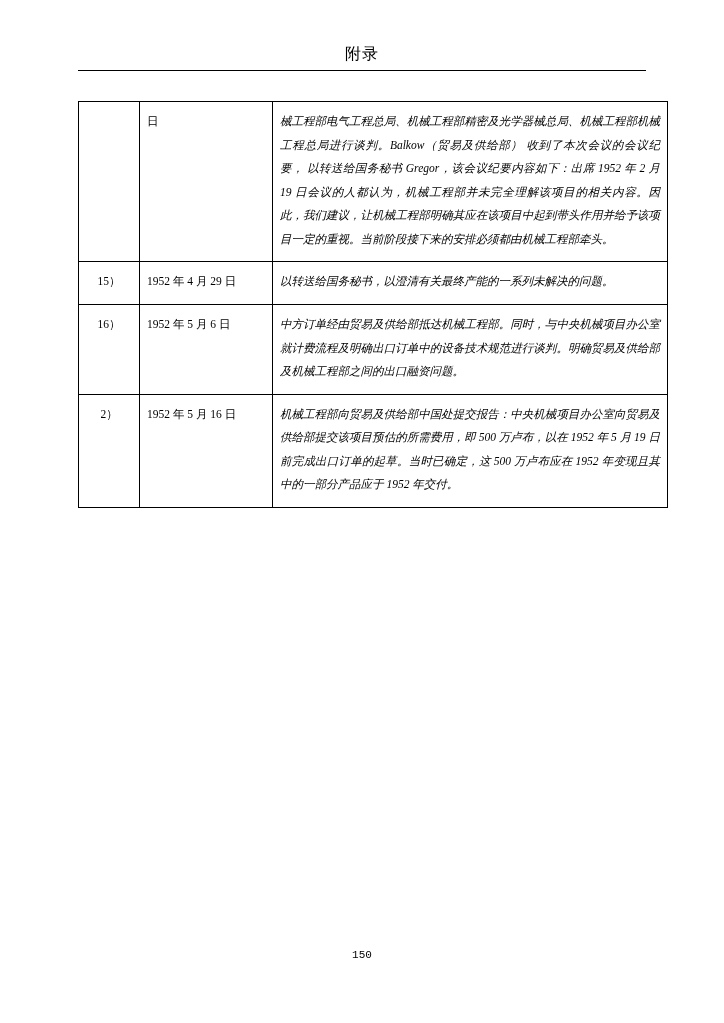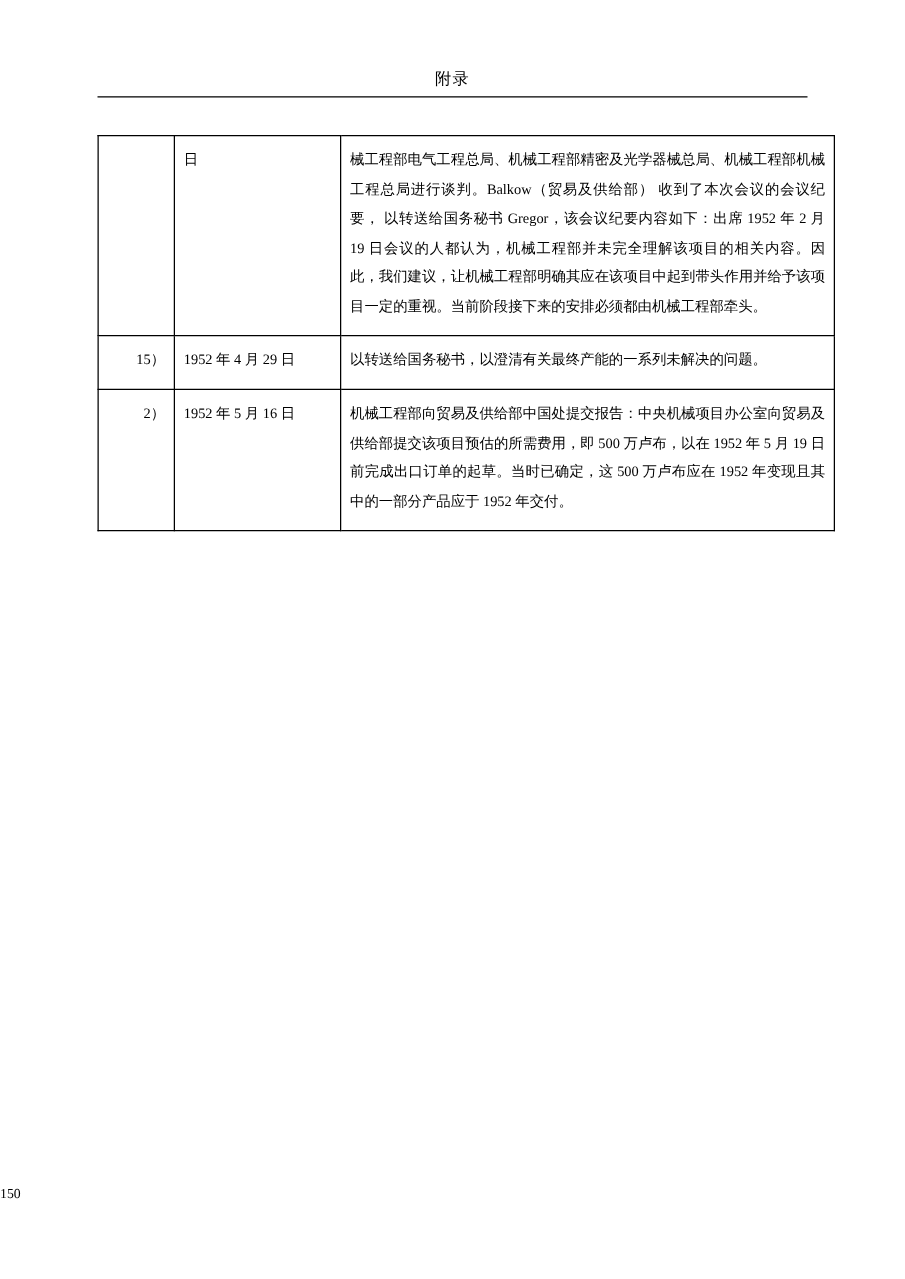--- a/index.html
+++ b/index.html
@@ -16,61 +16,63 @@
   }
   .page {
     width: 724px;
     height: 1023px;
     box-sizing: border-box;
     padding: 44px 78px 0 78px;
     position: relative;
   }
   .header {
     text-align: center;
-    font-size: 13px;
+    font-size: 16px;
     letter-spacing: 1px;
     padding-bottom: 5px;
-    margin-top: 10px;
   }
   .header-rule {
     border-bottom: 1.2px solid #000;
     margin: 0 0 30px 0;
   }
   table.doc-table {
     border-collapse: collapse;
     width: 544px;
     table-layout: fixed;
     margin: 0 auto;
   }
   table.doc-table td {
     border: 1px solid #000;
     vertical-align: top;
     padding: 8px 7px 10px 7px;
     font-size: 11.5px;
     line-height: 2.05;
   }
   td.col-num {
     width: 46px;
-    text-align: right;
+    text-align: center;
     white-space: nowrap;
   }
   td.col-date {
     width: 118px;
   }
   td.col-body {
     width: 380px;
     text-align: justify;
     text-justify: inter-ideograph;
+    font-style: italic;
   }
   .footer {
     position: absolute;
     left: 0;
     right: 0;
     bottom: 62px;
+    text-align: center;
     font-size: 11px;
+    font-family: Liberation Mono, monospace;
   }
 </style>
 </head>
 <body>
 
 <div class="page">
 
   <div class="header">附录</div>
   <div class="header-rule"></div>
 
@@ -80,20 +82,25 @@
         <td class="col-num"></td>
         <td class="col-date">日</td>
         <td class="col-body">械工程部电气工程总局、机械工程部精密及光学器械总局、机械工程部机械工程总局进行谈判。Balkow（贸易及供给部） 收到了本次会议的会议纪要， 以转送给国务秘书 Gregor，该会议纪要内容如下：出席 1952 年 2 月 19 日会议的人都认为，机械工程部并未完全理解该项目的相关内容。因此，我们建议，让机械工程部明确其应在该项目中起到带头作用并给予该项目一定的重视。当前阶段接下来的安排必须都由机械工程部牵头。</td>
       </tr>
       <tr>
         <td class="col-num">15）</td>
         <td class="col-date">1952 年 4 月 29 日</td>
         <td class="col-body">以转送给国务秘书，以澄清有关最终产能的一系列未解决的问题。</td>
       </tr>
       <tr>
+        <td class="col-num">16）</td>
+        <td class="col-date">1952 年 5 月 6 日</td>
+        <td class="col-body">中方订单经由贸易及供给部抵达机械工程部。同时，与中央机械项目办公室就计费流程及明确出口订单中的设备技术规范进行谈判。明确贸易及供给部及机械工程部之间的出口融资问题。</td>
+      </tr>
+      <tr>
         <td class="col-num">2）</td>
         <td class="col-date">1952 年 5 月 16 日</td>
         <td class="col-body">机械工程部向贸易及供给部中国处提交报告：中央机械项目办公室向贸易及供给部提交该项目预估的所需费用，即 500 万卢布，以在 1952 年 5 月 19 日前完成出口订单的起草。当时已确定，这 500 万卢布应在 1952 年变现且其中的一部分产品应于 1952 年交付。</td>
       </tr>
     </tbody>
   </table>
 
   <div class="footer">150</div>
 </div>
 

